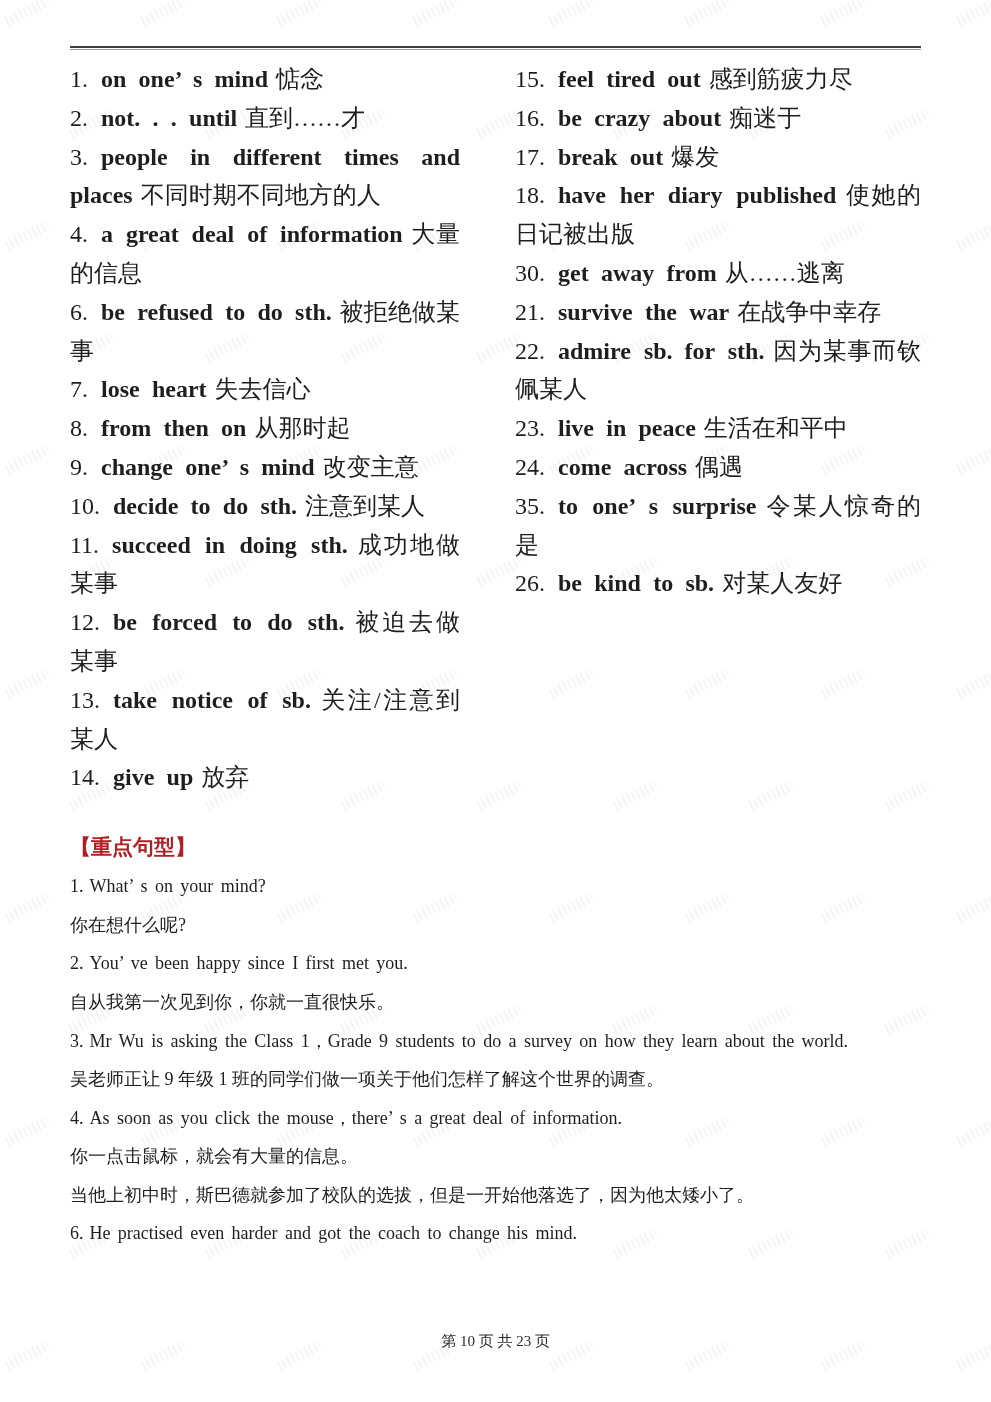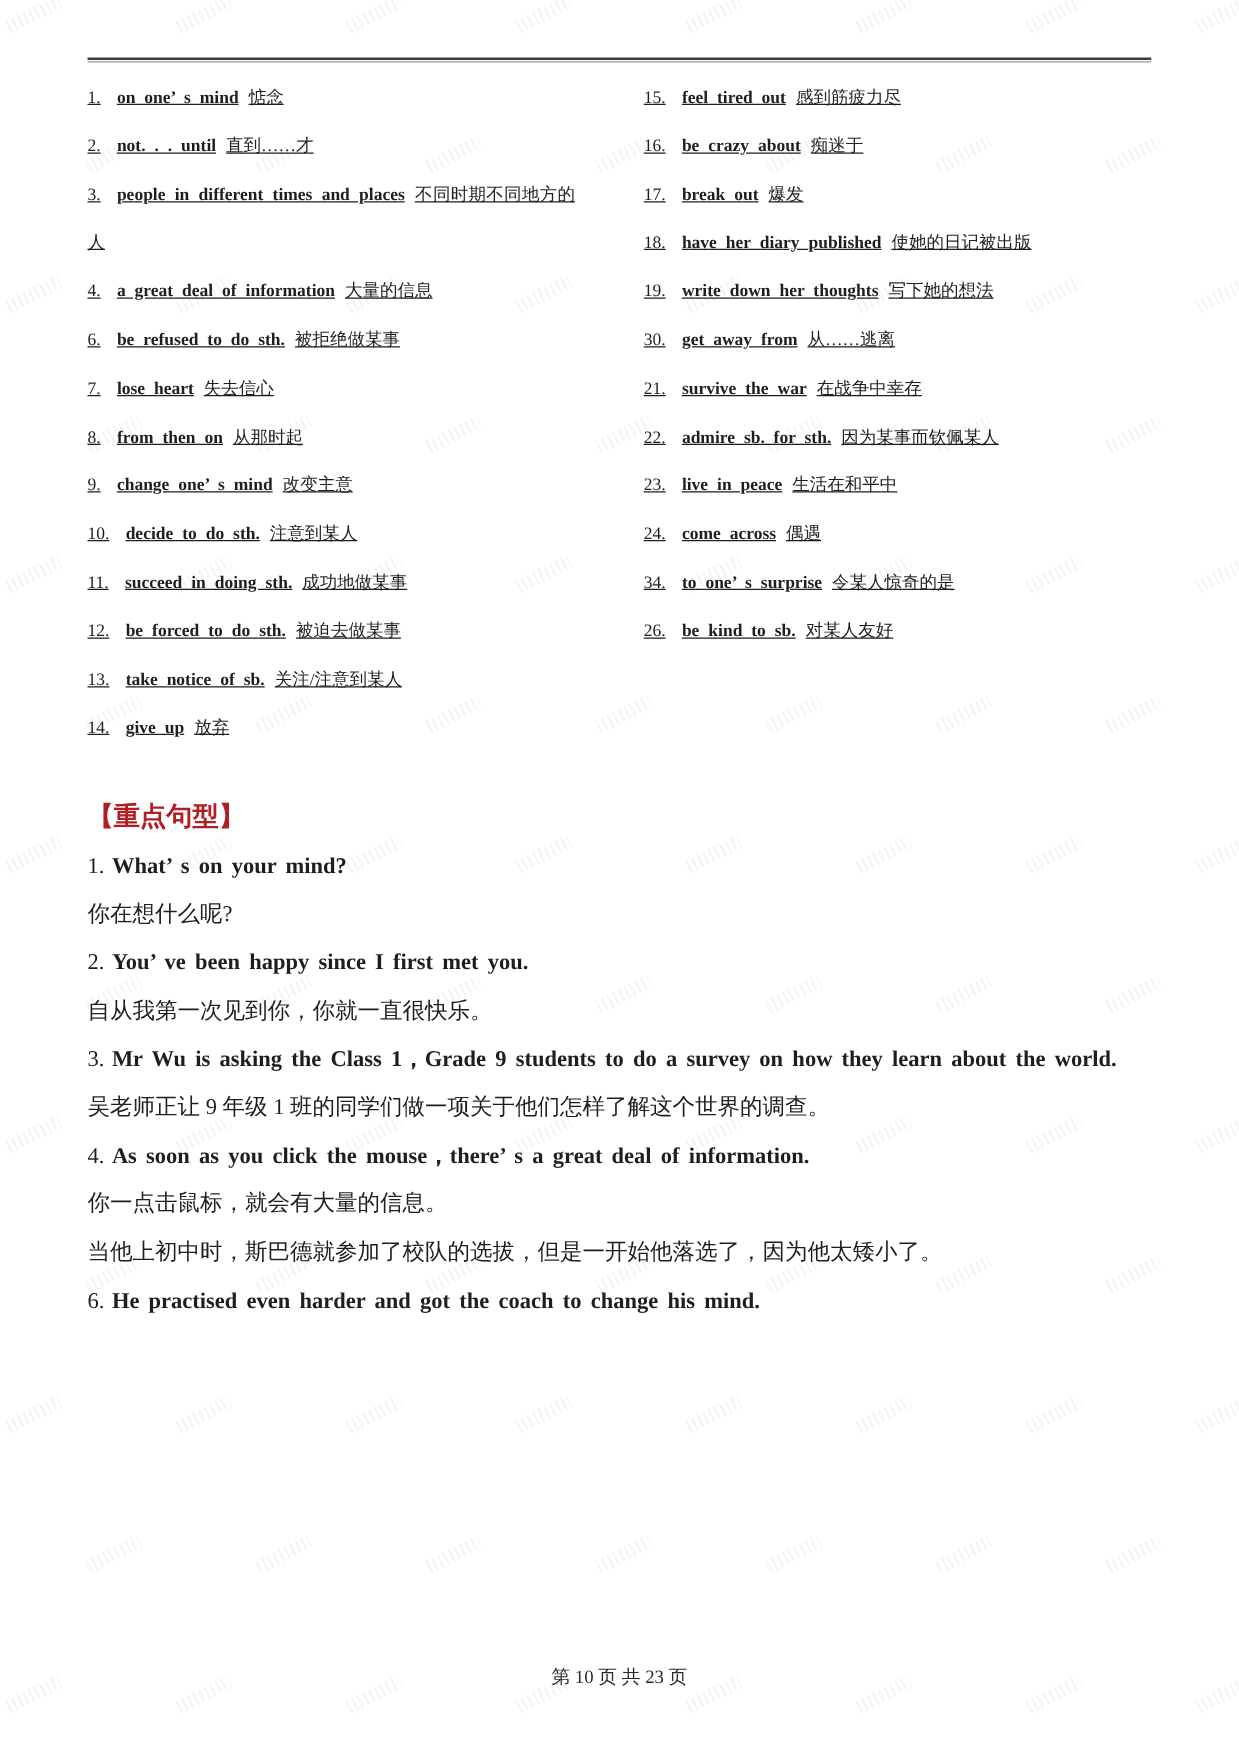--- a/index.html
+++ b/index.html
@@ -53,24 +53,23 @@
   .cols {
     display: flex;
     justify-content: space-between;
     align-items: flex-start;
     margin-top: 10px;
   }
   .col { text-align: justify; }
   .col-left  { width: 390px; }
   .col-right { width: 406px; }
   .phrase-item {
-    font-size: 14px;
+    font-size: 24px;
     line-height: 38.8px;
     text-align: justify;
-    text-decoration: underline;
   }
   .num {
     font-weight: normal;
     margin-right: 13px;
   }
   .phrase-item .en {
     font-weight: bold;
     word-spacing: 0.26em;
   }
   .phrase-item .zh {
@@ -79,21 +78,21 @@
   }
   .sentence-list { margin-top: 4px; }
   .sen-en, .sen-zh {
     margin: 0;
     font-size: 18px;
     line-height: 38.6px;
     text-align: justify;
   }
   .sen-en .num { margin-right: 6px; }
   .sen-en .en {
-    font-weight: bold;
+    font-weight: normal;
     word-spacing: 0.16em;
   }
   .footer {
     position: absolute;
     left: 0;
     right: 0;
     top: 1332px;
     text-align: center;
     font-size: 15px;
     color: #2a2a2a;
@@ -227,27 +226,26 @@
           <div class="phrase-item"><span class="num">13.</span><span class="en">take notice of sb.</span><span class="zh">关注/注意到某人</span></div>
           <div class="phrase-item"><span class="num">14.</span><span class="en">give up</span><span class="zh">放弃</span></div>
         </div>
 
       <div class="col col-right">
 
       <div class="phrase-item"><span class="num">15.</span><span class="en">feel tired out</span><span class="zh">感到筋疲力尽</span></div>
           <div class="phrase-item"><span class="num">16.</span><span class="en">be crazy about</span><span class="zh">痴迷于</span></div>
           <div class="phrase-item"><span class="num">17.</span><span class="en">break out</span><span class="zh">爆发</span></div>
           <div class="phrase-item"><span class="num">18.</span><span class="en">have her diary published</span><span class="zh">使她的日记被出版</span></div>
-          <div class="phrase-item"><span class="num">19.</span><span class="en">write down her thoughts</span><span class="zh">写下她的想法</span></div>
           <div class="phrase-item"><span class="num">30.</span><span class="en">get away from</span><span class="zh">从……逃离</span></div>
           <div class="phrase-item"><span class="num">21.</span><span class="en">survive the war</span><span class="zh">在战争中幸存</span></div>
           <div class="phrase-item"><span class="num">22.</span><span class="en">admire sb. for sth.</span><span class="zh">因为某事而钦佩某人</span></div>
           <div class="phrase-item"><span class="num">23.</span><span class="en">live in peace</span><span class="zh">生活在和平中</span></div>
           <div class="phrase-item"><span class="num">24.</span><span class="en">come across</span><span class="zh">偶遇</span></div>
-          <div class="phrase-item"><span class="num">34.</span><span class="en">to one’ s surprise</span><span class="zh">令某人惊奇的是</span></div>
+          <div class="phrase-item"><span class="num">35.</span><span class="en">to one’ s surprise</span><span class="zh">令某人惊奇的是</span></div>
           <div class="phrase-item"><span class="num">26.</span><span class="en">be kind to sb.</span><span class="zh">对某人友好</span></div>
         </div>
     </div>
   </section>
 
   <section>
     <h1 class="section-title" id="sentences-title">【重点句型】</h1>
 
     <div class="sentence-list">
 

